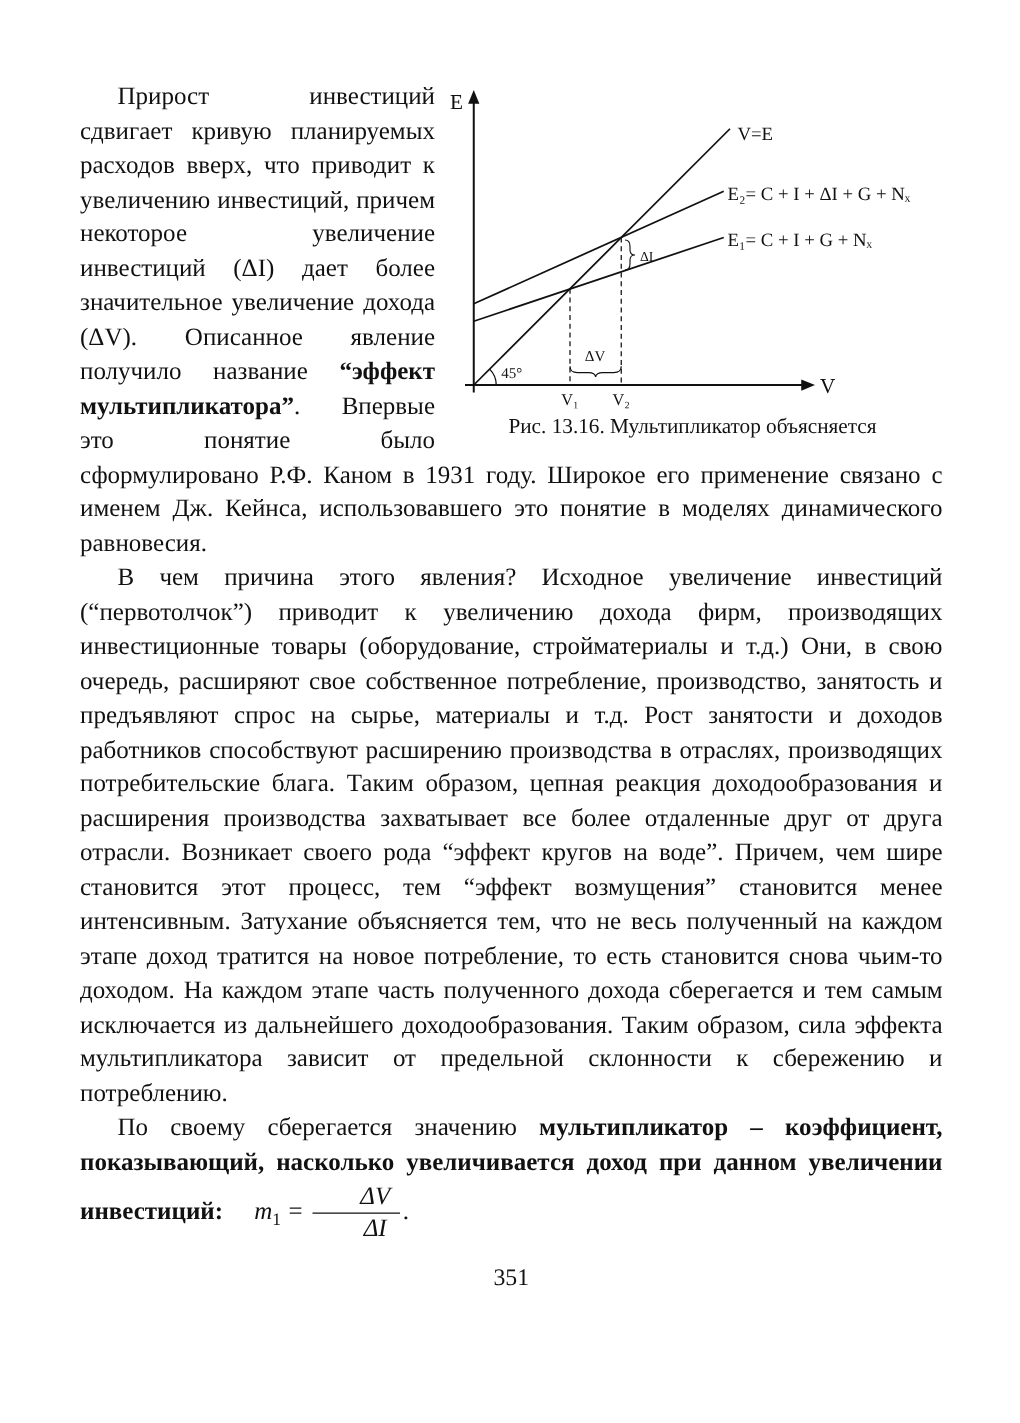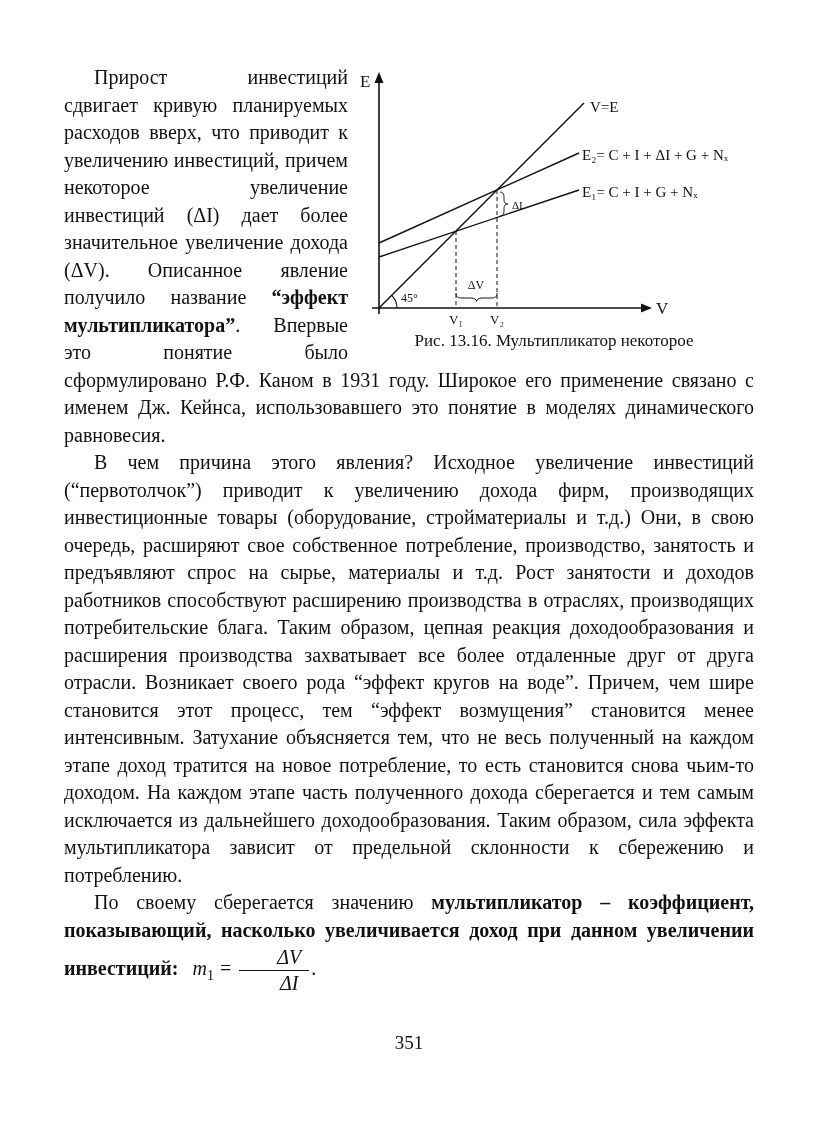--- a/index.html
+++ b/index.html
@@ -31,39 +31,39 @@
     text-align:center;
     font-size:17px;
     line-height:22px;
     margin-top:2px;
     white-space:nowrap;
     text-indent:0;
   }
   .caption-label { }
   .formula {
     white-space:nowrap;
-    margin-left:14px;
+    margin-left:25px;
   }
   .formula .var { font-style:italic; }
   .formula sub { font-size:14px; }
   .formula .eq { margin:0 6px; }
   .frac {
     display:inline-block;
     vertical-align:middle;
     text-align:center;
     font-style:italic;
     line-height:1.15;
     margin:2px 2px;
   }
   .frac .num { display:block; border-bottom:1.5px solid #111; padding:0 8px 1px; }
   .frac .den { display:block; padding-top:1px; }
   .page-number {
     clear:both;
     text-align:center;
-    margin-top:32px;
+    margin-top:12px;
     font-size:19px;
   }
 </style>
 </head>
 <body>
 
 <div class="page">
 
   <div class="figure">
     <svg width="400" height="258" viewBox="0 0 400 258">
@@ -90,21 +90,21 @@
         <text x="228" y="90" font-size="15">E₂= C + I + ΔI + G + Nₓ</text>
         <text x="228" y="127" font-size="15">E₁= C + I + G + Nₓ</text>
         <text x="158" y="139" font-size="11">ΔI</text>
         <text x="122" y="219" font-size="12" text-anchor="middle">ΔV</text>
         <text x="102" y="254" font-size="13" text-anchor="middle">V₁</text>
         <text x="143" y="254" font-size="13" text-anchor="middle">V₂</text>
         <text x="47" y="232" font-size="12">45°</text>
       </g>
     </svg>
     <div class="figure-caption">
-      <span class="caption-label">Рис. 13.16.</span><span> Мультипликатор некоторое</span>
+      <span class="caption-label">Рис. 13.16.</span><span> Мультипликатор объясняется</span>
     </div>
   </div>
 
   <p class="body-par"><span>Прирост инвестиций сдвигает кривую планируемых расходов вверх, что приводит к увеличению инвестиций, причем некоторое увеличение инвестиций (ΔI) дает более значительное увеличение дохода (ΔV). Описанное явление получило название </span><span class="bold">“эффект мультипликатора”</span><span>. Впервые это понятие было сформулировано Р.Ф. Каном в 1931 году. Широкое его применение связано с именем Дж. Кейнса, использовавшего это понятие в моделях динамического равновесия.</span></p>
 
   <p class="body-par"><span>В чем причина этого явления? Исходное увеличение инвестиций (“первотолчок”) приводит к увеличению дохода фирм, производящих инвестиционные товары (оборудование, стройматериалы и т.д.) Они, в свою очередь, расширяют свое собственное потребление, производство, занятость и предъявляют спрос на сырье, материалы и т.д. Рост занятости и доходов работников способствуют расширению производства в отраслях, производящих потребительские блага. Таким образом, цепная реакция доходообразования и расширения производства захватывает все более отдаленные друг от друга отрасли. Возникает своего рода “эффект кругов на воде”. Причем, чем шире становится этот процесс, тем “эффект возмущения” становится менее интенсивным. Затухание объясняется тем, что не весь полученный на каждом этапе доход тратится на новое потребление, то есть становится снова чьим-то доходом. На каждом этапе часть полученного дохода сберегается и тем самым исключается из дальнейшего доходообразования. Таким образом, сила эффекта мультипликатора зависит от предельной склонности к сбережению и потреблению.</span></p>
 
   <p class="body-par"><span>По своему сберегается значению </span><span class="bold">мультипликатор – коэффициент, показывающий, насколько увеличивается доход при данном увеличении инвестиций:</span><span class="formula"><span class="var">m</span><sub>1</sub><span class="eq">=</span><span class="frac"><span class="num">ΔV</span><span class="den">ΔI</span></span><span>.</span></span></p>
 
   <div class="page-number">351</div>

